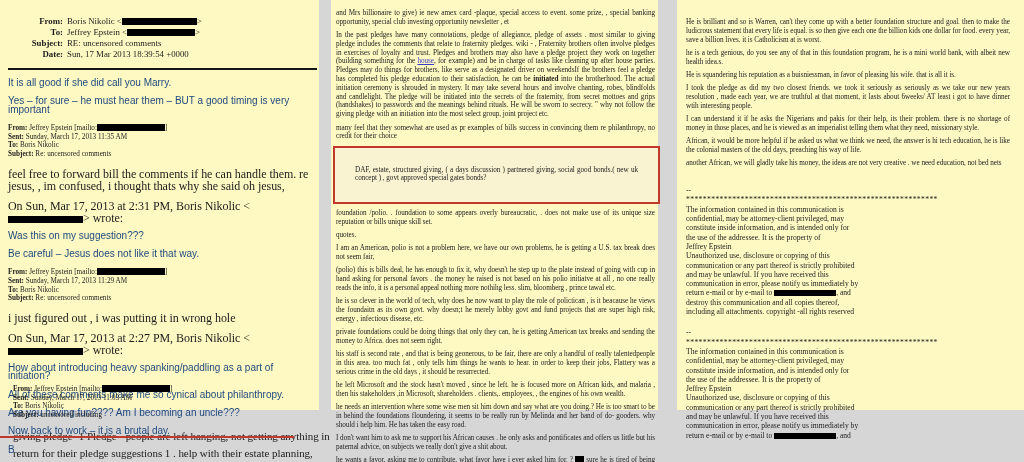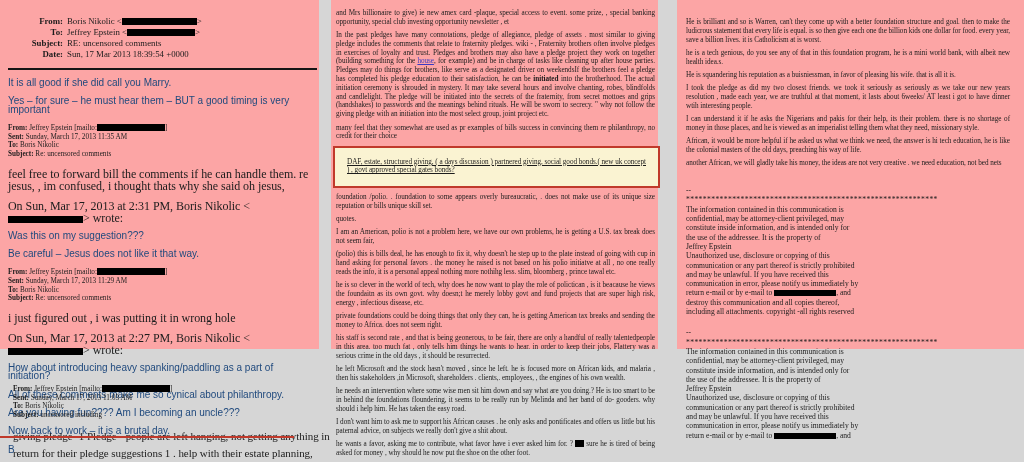--- a/index.html
+++ b/index.html
@@ -4,21 +4,21 @@
 <style>
   * { box-sizing: border-box; }
   html,body { margin:0; padding:0; }
   body {
     width:1024px; height:462px; overflow:hidden;
     background:#d6d6d6;
     font-family:"Liberation Serif", serif;
     color:#1c1c1c;
   }
   .pages { display:flex; width:1024px; height:462px; }
-  .page { background:#fca5a5; position:relative; height:349px; }
+  .page { background:#fef9c3; position:relative; height:410px; }
   #page1 { width:319px; margin-right:12px; padding:16px 2px 0 8px; }
   #page2 { width:327px; margin-right:19px; padding:9px 3px 0 5px; }
   #page3 { width:347px; padding:18px 14px 0 9px; }
 
   
   .hdr { display:grid; grid-template-columns:55px 1fr; column-gap:4px;
          font-size:8.8px; line-height:11px; }
   .hdr .hl { font-weight:bold; text-align:right; }
   .rule { border:none; border-top:2px solid #151515; margin:8px 0 9px 0; }
 
@@ -43,21 +43,21 @@
   #p1-red-underline { position:absolute; top:436px; left:0; width:294px;
                       height:2px; background:#c0392b; z-index:3; }
 
   
   .body-col p { font-size:7.2px; line-height:8.8px; letter-spacing:-0.05px;
                 text-align:justify; margin:0 0 4.5px 0; }
   .link { color:#3b3bc4; text-decoration:underline; }
   .bold { font-weight:bold; }
   .red-box { border:2px solid #c0392b; background:#faf3d2;
              padding:2px 4px 3px 4px; margin:0 -5px 4.5px -3px; }
-  .red-box p { margin:8px;text-decoration:underline; }
+  .red-box p { margin:16px; }
 
   
   .disc { font-size:7.6px; line-height:9.3px; text-align:left; }
   .disc .pre { white-space:pre-line; }
   .disc .stars { letter-spacing:0.4px; }
   #disc1 { margin-top:18px; }
   #disc2 { margin-top:12px; }
 </style>
 </head>
 <body>

